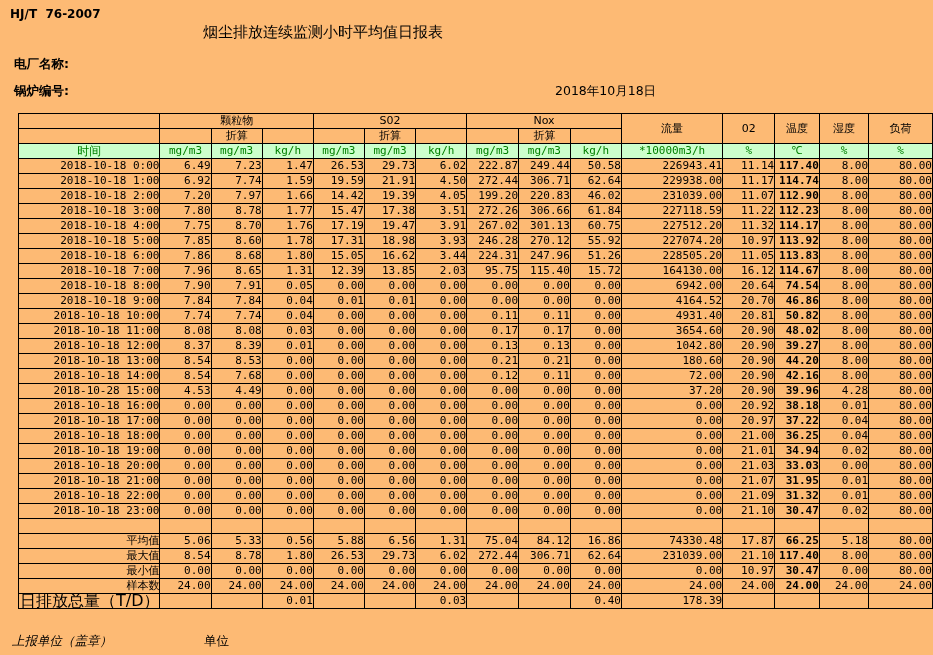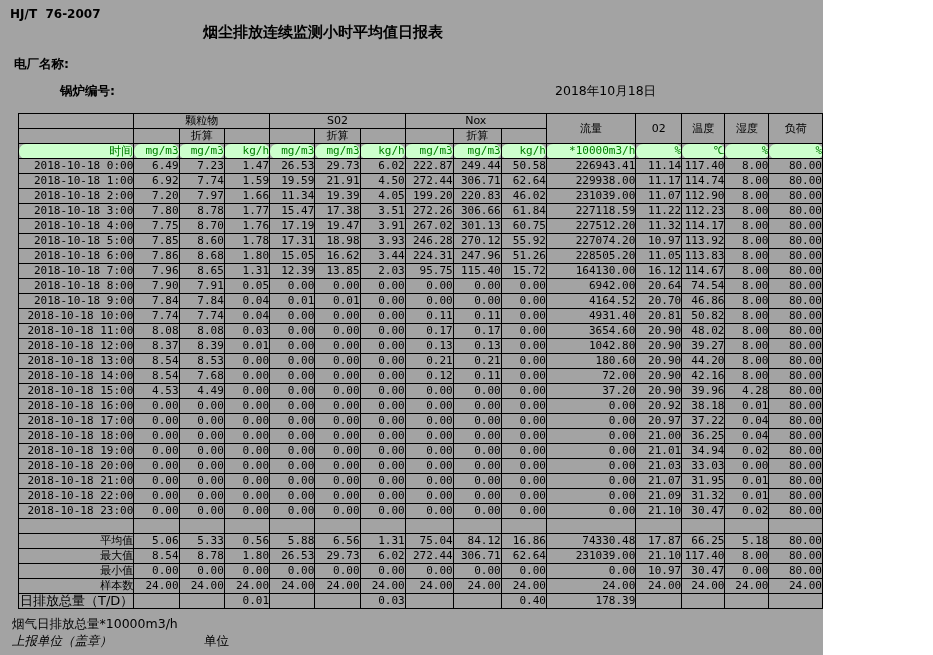--- a/index.html
+++ b/index.html
@@ -1,38 +1,38 @@
 <!DOCTYPE html>
 <html><head>
 <meta charset="utf-8">
 <style>
   html,body{margin:0;padding:0;background:#fff;}
-  #page{position:relative;width:823px;height:655px;background:#a3a3a3;overflow:hidden;
+  #page{position:relative;width:933px;height:655px;background:#fdba74;overflow:hidden;
         font-family:"DejaVu Sans","Liberation Sans",sans-serif;color:#000;}
   .doc-code{position:absolute;left:10px;top:7px;font-weight:bold;font-size:12px;white-space:pre;}
-  .title{position:absolute;left:18px;top:23px;width:610px;text-align:center;font-weight:bold;font-size:15px;}
+  .title{position:absolute;left:18px;top:23px;width:610px;text-align:center;font-weight:normal;font-size:15px;}
   .plant-label{position:absolute;left:14px;top:56px;font-weight:bold;font-size:12.5px;text-align:center;}
-  .boiler-label{position:absolute;left:14px;top:83px;font-weight:bold;font-size:12.5px;margin-left:46px;}
+  .boiler-label{position:absolute;left:14px;top:83px;font-weight:bold;font-size:12.5px;}
   .report-date{position:absolute;left:555px;top:83px;font-size:12.5px;}
   table.report{position:absolute;left:18px;top:113px;border-collapse:collapse;table-layout:fixed;}
   table.report td{border:1px solid #000;height:14px;line-height:14px;padding:0;margin:0;
                   white-space:nowrap;overflow:hidden;font-size:11px;vertical-align:middle;}
   .hc{text-align:center;font-size:12px;}
-  tr.units td{background:var(--hdr-bg,#ccffcc);color:var(--hdr-fg,#008000);text-align:right;
-              font-family:"DejaVu Sans Mono",monospace;font-size:11px;border-radius:7px;}
+  tr.units td{background:var(--hdr-bg,#ccffcc);color:var(--hdr-fg,#008000);text-align:center;
+              font-family:"DejaVu Sans Mono",monospace;font-size:11px;}
   tr.units td.first{font-size:12px;font-family:"DejaVu Sans","Liberation Sans",sans-serif;}
   .num{text-align:right;padding-right:8px;font-family:"DejaVu Sans Mono",monospace;}
   td.c10{padding-right:5px;}
   td.c11{padding-right:12px;}
-  td.c12{padding-right:3px;}
+  td.c12{padding-right:3px;font-weight:bold;}
   td.c13{padding-right:11px;}
   td.c14{padding-right:11px;}
   .time-cell{text-align:right;padding-right:3px;font-size:10px;font-family:"DejaVu Sans Mono",monospace;}
   .sum-label{text-align:right;padding-right:2px;font-size:12px;}
-  .sum-label.left{text-align:left;padding-left:1px;font-size:13px;}
+  .sum-label.left{text-align:left;padding-left:1px;font-size:16px;}
   .footer-flow{position:absolute;left:12px;top:616px;font-size:12.5px;}
   .footer-report-unit{position:absolute;left:12px;top:633px;font-size:12.5px;font-style:italic;}
   .footer-unit{position:absolute;left:204px;top:633px;font-size:12.5px;}
 </style>
 </head>
 <body>
 
 <div id="page" style="--hdr-bg: #ccffcc; --hdr-fg: #008000;">
   <div class="doc-code">HJ/T  76-2007</div>
   <div class="title">烟尘排放连续监测小时平均值日报表</div>
@@ -133,21 +133,21 @@
           <td class="num c11">11.17</td>
           <td class="num c12">114.74</td>
           <td class="num c13">8.00</td>
           <td class="num c14">80.00</td>
         </tr>
         <tr>
           <td class="time-cell">2018-10-18 2:00</td>
           <td class="num c1">7.20</td>
           <td class="num c2">7.97</td>
           <td class="num c3">1.66</td>
-          <td class="num c4">11.34</td>
+          <td class="num c4">14.42</td>
           <td class="num c5">19.39</td>
           <td class="num c6">4.05</td>
           <td class="num c7">199.20</td>
           <td class="num c8">220.83</td>
           <td class="num c9">46.02</td>
           <td class="num c10">231039.00</td>
           <td class="num c11">11.07</td>
           <td class="num c12">112.90</td>
           <td class="num c13">8.00</td>
           <td class="num c14">80.00</td>
@@ -350,21 +350,21 @@
           <td class="num c7">0.12</td>
           <td class="num c8">0.11</td>
           <td class="num c9">0.00</td>
           <td class="num c10">72.00</td>
           <td class="num c11">20.90</td>
           <td class="num c12">42.16</td>
           <td class="num c13">8.00</td>
           <td class="num c14">80.00</td>
         </tr>
         <tr>
-          <td class="time-cell">2018-10-18 15:00</td>
+          <td class="time-cell">2018-10-28 15:00</td>
           <td class="num c1">4.53</td>
           <td class="num c2">4.49</td>
           <td class="num c3">0.00</td>
           <td class="num c4">0.00</td>
           <td class="num c5">0.00</td>
           <td class="num c6">0.00</td>
           <td class="num c7">0.00</td>
           <td class="num c8">0.00</td>
           <td class="num c9">0.00</td>
           <td class="num c10">37.20</td>
@@ -607,16 +607,15 @@
           <td class="num c9">0.40</td>
           <td class="num c10">178.39</td>
           <td class="num c11"></td>
           <td class="num c12"></td>
           <td class="num c13"></td>
           <td class="num c14"></td>
         </tr>
       </tbody>
   </table>
 
-  <div class="footer-flow">烟气日排放总量*10000m3/h</div>
   <div class="footer-report-unit">上报单位（盖章）</div>
   <div class="footer-unit">单位</div>
 </div>
 
 </body></html>

